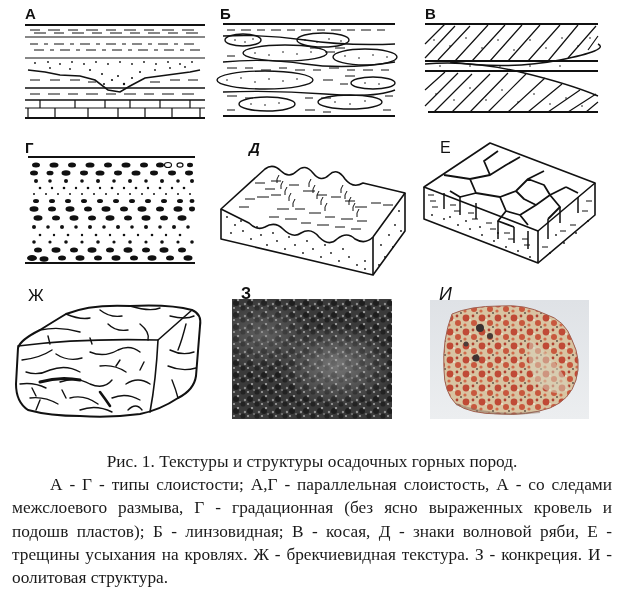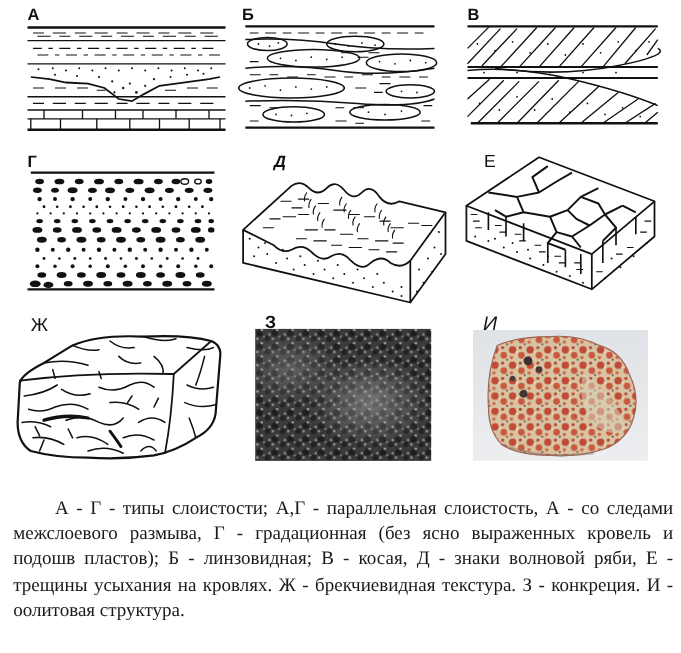--- a/index.html
+++ b/index.html
@@ -489,14 +489,15 @@
     <path d="M100 40 Q130 60 140 90 Q120 100 105 80 Q95 60 100 40 Z" fill="#d9d4bc" opacity="0.55"></path>
     <circle cx="50" cy="28" r="4" fill="#3a3030"></circle>
       <circle cx="60" cy="36" r="3" fill="#4a3a36"></circle>
       <circle cx="46" cy="58" r="3.5" fill="#3e3432"></circle>
       <circle cx="36" cy="44" r="2.5" fill="#4a3c38"></circle>
     <path d="M26 104 Q60 118 110 112" stroke="#8a7060" stroke-width="2" fill="none" opacity="0.5"></path>
   </svg>
 </div>
 
 <div class="caption">
+  <span class="title">Рис. 1. Текстуры и структуры осадочных горных пород.</span>
   <span class="body">А - Г - типы слоистости; А,Г - параллельная слоистость, А - со следами межслоевого размыва, Г - градационная (без ясно выраженных кровель и подошв пластов); Б - линзовидная; В - косая, Д - знаки волновой ряби, Е - трещины усыхания на кровлях. Ж - брекчиевидная текстура. З - конкреция. И - оолитовая структура.</span>
 </div>
 
 </body></html>

